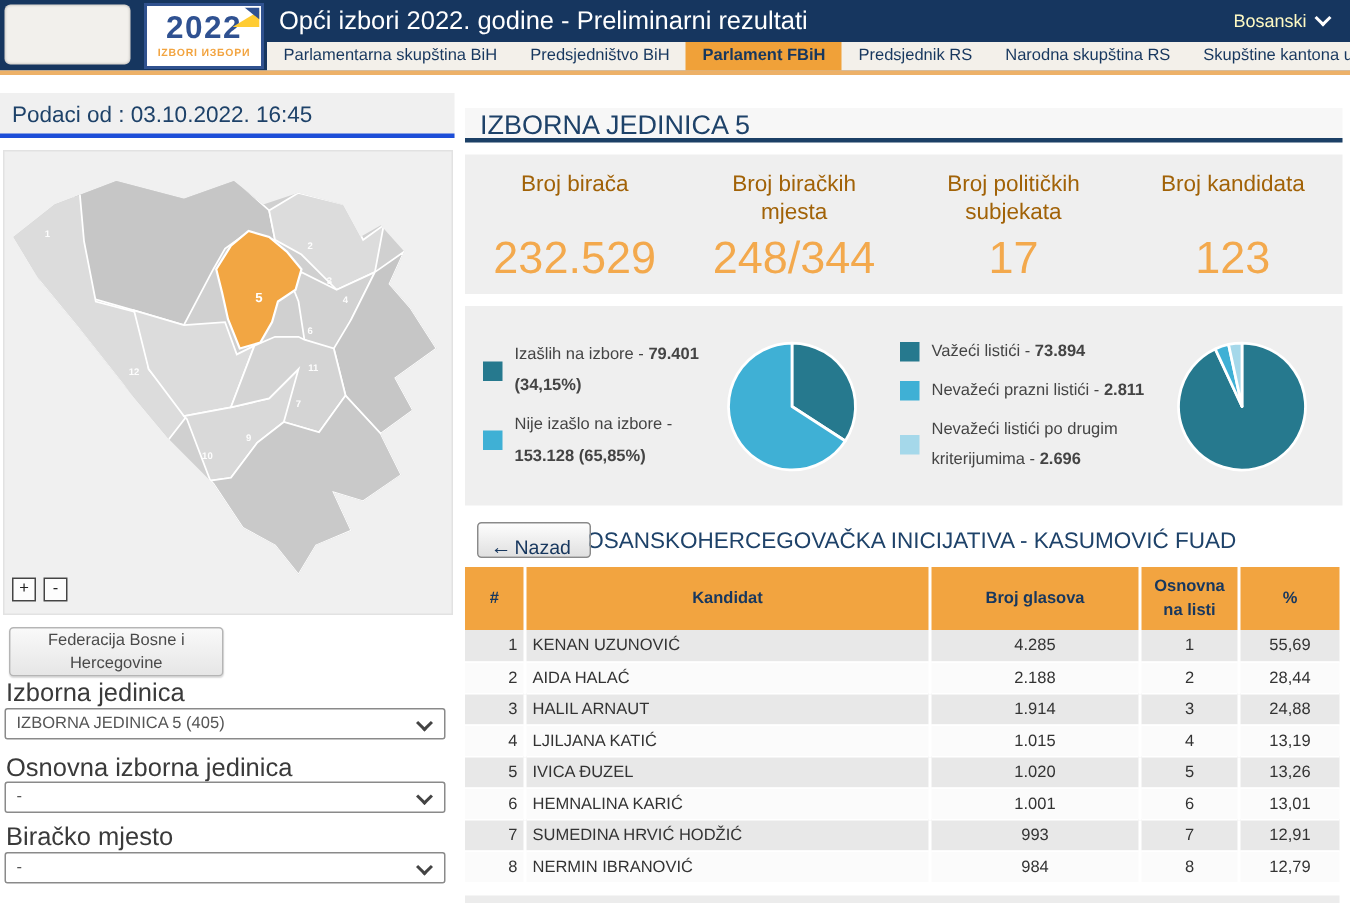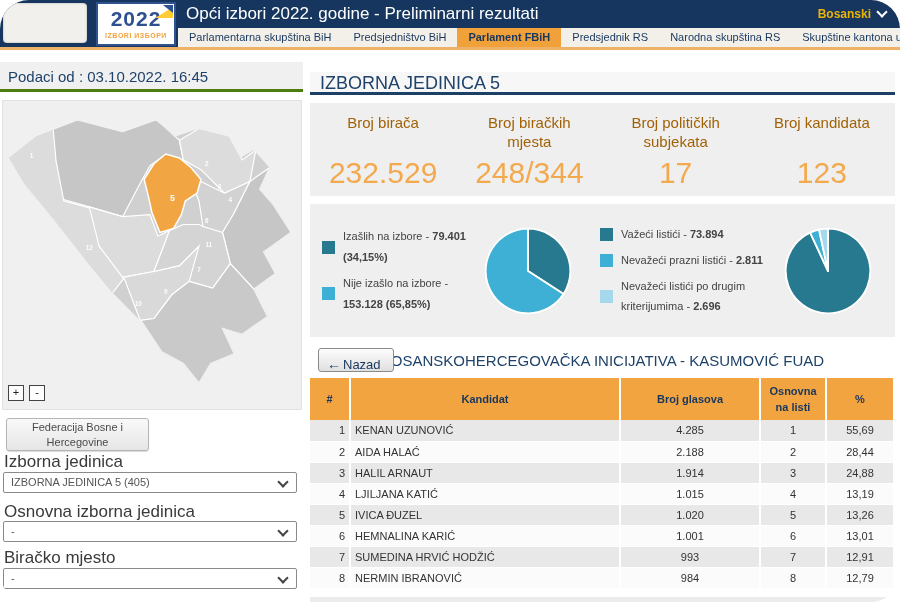--- a/index.html
+++ b/index.html
@@ -1,39 +1,39 @@
 <!DOCTYPE html>
 <html><head>
 <meta charset="utf-8">
 <style>
   html,body{margin:0;padding:0;background:#fff;}
   #canvas{position:relative;width:900px;height:602px;overflow:hidden;
-          font-family:"Liberation Sans","DejaVu Sans",sans-serif;background:#fff;border-radius:29px;}
+          font-family:"Liberation Sans","DejaVu Sans",sans-serif;background:#fff;}
 
   
   .top-bar{position:absolute;left:0;top:0;width:900px;height:47px;background:#16365f;}
   .orange-line{position:absolute;left:0;top:47px;width:900px;height:3px;background:#edb168;}
   .left-box{position:absolute;left:3px;top:3px;width:84px;height:40px;background:#f2f0ec;
             border-radius:4px;box-shadow:inset 0 0 2px rgba(0,0,0,.35);}
   .logo{position:absolute;left:96px;top:2px;width:80px;height:44px;background:#fff;
         border:2px solid #30528f;box-sizing:border-box;text-align:center;}
   .logo-year{font-size:21px;font-weight:800;color:#2f5191;line-height:1;margin-top:4px;letter-spacing:1px;}
   .logo-sub{font-size:7px;font-weight:700;color:#f2a440;letter-spacing:.5px;margin-top:3px;white-space:nowrap;}
   .logo-flag{position:absolute;right:1px;top:1px;}
   .app-title{position:absolute;left:186px;top:4px;color:#fff;font-size:17px;white-space:nowrap;}
-  .lang{position:absolute;right:14px;top:7px;color:#eab308;font-size:12px;font-weight:700;cursor:pointer;}
+  .lang{position:absolute;right:14px;top:7px;color:#fef9c3;font-size:12px;font-weight:400;cursor:pointer;}
   .chev{display:inline-block;width:6px;height:6px;border-right:2px solid #fff;border-bottom:2px solid #fff;
         transform:rotate(45deg);margin-left:7px;margin-bottom:2px;}
   .nav{position:absolute;left:178px;top:28px;height:19px;background:#f3f0ea;display:flex;}
   .tab{font-size:11px;color:#17375e;line-height:19px;padding:0 11px;white-space:nowrap;cursor:pointer;}
   .tab.active{background:#f0a139;font-weight:700;text-align:right;}
 
   
   .podaci{position:absolute;left:0;top:62px;width:303px;height:30px;background:#f0f0f0;
-          border-bottom:3px solid #4d7c0f;color:#1e4269;font-size:15px;line-height:30px;
+          border-bottom:3px solid #1d4ed8;color:#1e4269;font-size:15px;line-height:30px;
           padding-left:8px;box-sizing:border-box;}
   .map-panel{position:absolute;left:2px;top:100px;width:300px;height:310px;background:#f0f0f0;
              border:1px solid #e2e2e2;box-sizing:border-box;}
   .map-svg{position:absolute;left:4px;top:6px;}
   .map-num{font-size:6.5px;fill:#fff;font-weight:700;opacity:.95;}
   .map-num-big{font-size:9px;fill:#fff;font-weight:700;}
   .zoom-btn{position:absolute;width:16px;height:16px;background:#fdfdfd;border:1px solid #444;
             box-sizing:border-box;font-size:11px;line-height:13px;text-align:center;color:#222;cursor:pointer;}
   .zoom-in{left:5px;bottom:8px;}
   .zoom-out{left:26px;bottom:8px;}

